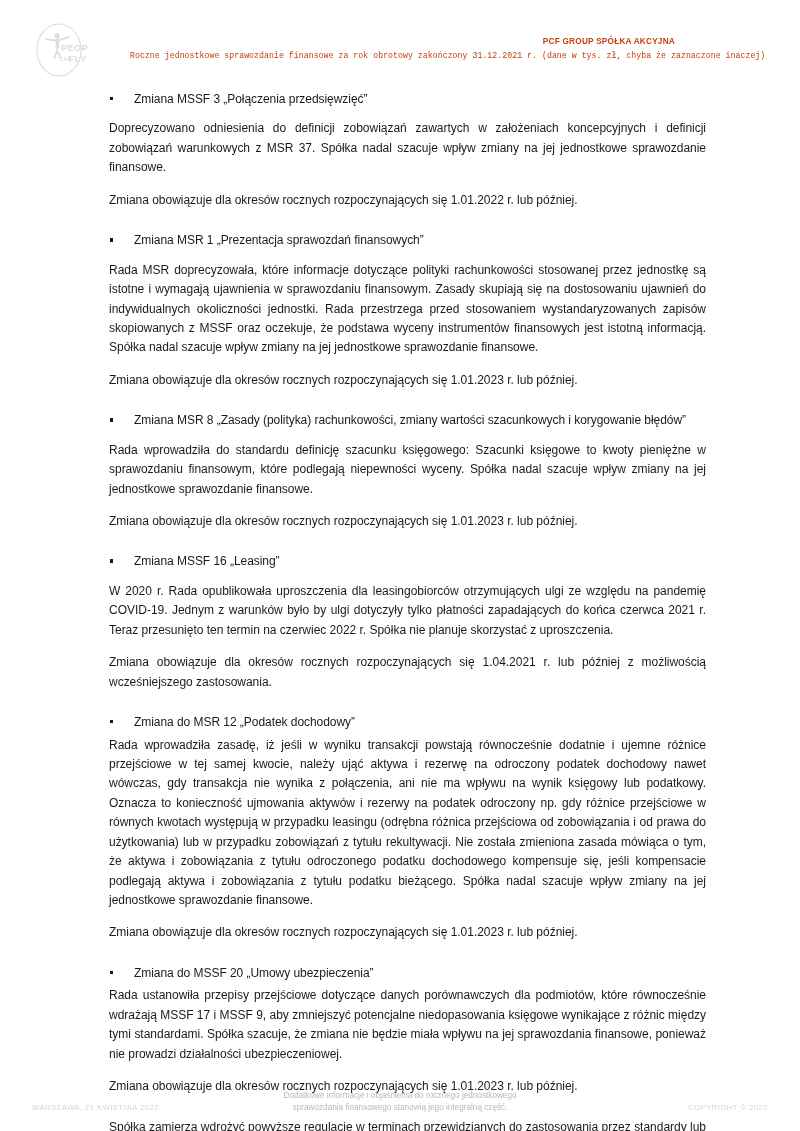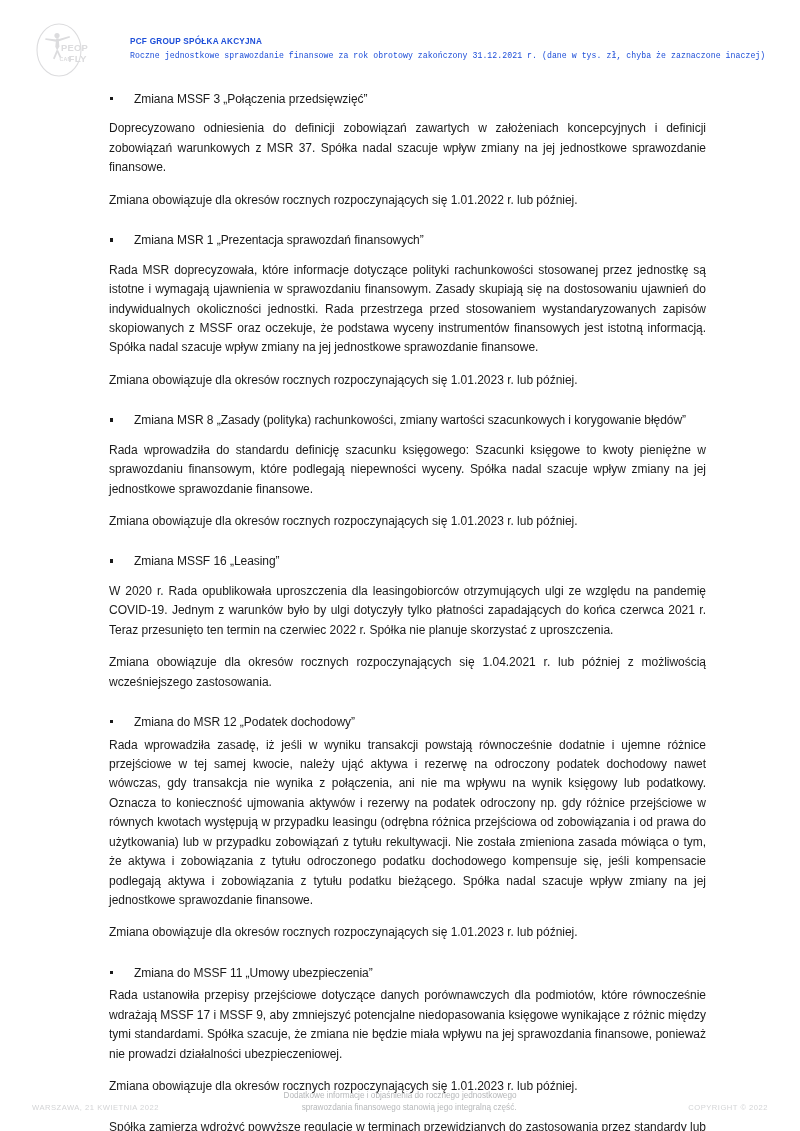--- a/index.html
+++ b/index.html
@@ -33,22 +33,22 @@
     width: 58px;
     height: 56px;
   }
   .logo svg { display: block; }
 
   .header-text {
     position: absolute;
     left: 130px;
     top: 36px;
     width: 545px;
-    text-align: left;
-    color: #1d4ed8;
+    text-align: right;
+    color: #c2410c;
     line-height: 1.45;
   }
   .header-title {
     font-size: 8.2px;
     font-weight: bold;
     letter-spacing: 0.25px;
     white-space: nowrap;
   }
   .header-sub {
     font-size: 8.2px;
@@ -125,21 +125,21 @@
     font-size: 7.6px;
     letter-spacing: 0.5px;
     color: #d3d4d6;
     white-space: nowrap;
   }
   .footer-center {
     position: absolute;
     left: 50%;
     transform: translateX(-50%);
     bottom: 16px;
-    text-align: right;
+    text-align: center;
     font-size: 8.2px;
     line-height: 1.55;
     color: #b6b8ba;
     white-space: nowrap;
   }
   .footer-right {
     position: absolute;
     right: 32px;
     bottom: 19px;
     font-size: 7.6px;
@@ -219,21 +219,21 @@
 
     <h3 class="bullet-heading tight">
       <span class="sq"></span>
       <span>Zmiana do MSR 12 „Podatek dochodowy”</span>
     </h3>
     <p class="para">Rada wprowadziła zasadę, iż jeśli w wyniku transakcji powstają równocześnie dodatnie i ujemne różnice przejściowe w tej samej kwocie, należy ująć aktywa i rezerwę na odroczony podatek dochodowy nawet wówczas, gdy transakcja nie wynika z połączenia, ani nie ma wpływu na wynik księgowy lub podatkowy. Oznacza to konieczność ujmowania aktywów i rezerwy na podatek odroczony np. gdy różnice przejściowe w równych kwotach występują w przypadku leasingu (odrębna różnica przejściowa od zobowiązania i od prawa do użytkowania) lub w przypadku zobowiązań z tytułu rekultywacji. Nie została zmieniona zasada mówiąca o tym, że aktywa i zobowiązania z tytułu odroczonego podatku dochodowego kompensuje się, jeśli kompensacie podlegają aktywa i zobowiązania z tytułu podatku bieżącego. Spółka nadal szacuje wpływ zmiany na jej jednostkowe sprawozdanie finansowe.</p>
     <p class="para gap-xl">Zmiana obowiązuje dla okresów rocznych rozpoczynających się 1.01.2023 r. lub później.</p>
 
     <h3 class="bullet-heading tight">
       <span class="sq"></span>
-      <span>Zmiana do MSSF 11 „Umowy ubezpieczenia”</span>
+      <span>Zmiana do MSSF 20 „Umowy ubezpieczenia”</span>
     </h3>
     <p class="para">Rada ustanowiła przepisy przejściowe dotyczące danych porównawczych dla podmiotów, które równocześnie wdrażają MSSF 17 i MSSF 9, aby zmniejszyć potencjalne niedopasowania księgowe wynikające z różnic między tymi standardami. Spółka szacuje, że zmiana nie będzie miała wpływu na jej sprawozdania finansowe, ponieważ nie prowadzi działalności ubezpieczeniowej.</p>
     <p class="para gap-xl">Zmiana obowiązuje dla okresów rocznych rozpoczynających się 1.01.2023 r. lub później.</p>
 
     <p class="para">Spółka zamierza wdrożyć powyższe regulacje w terminach przewidzianych do zastosowania przez standardy lub interpretacje.</p>
 
   </div>
 
 
   <div class="page-footer">

